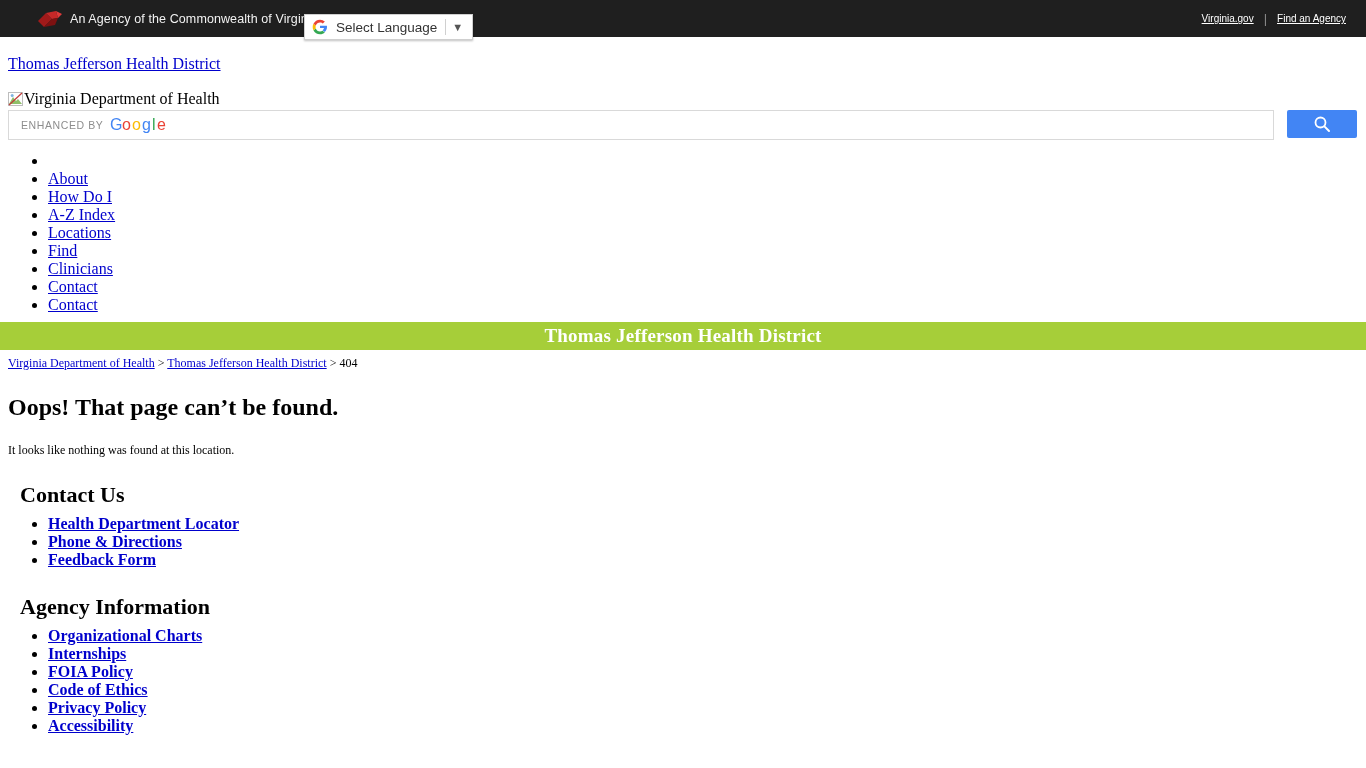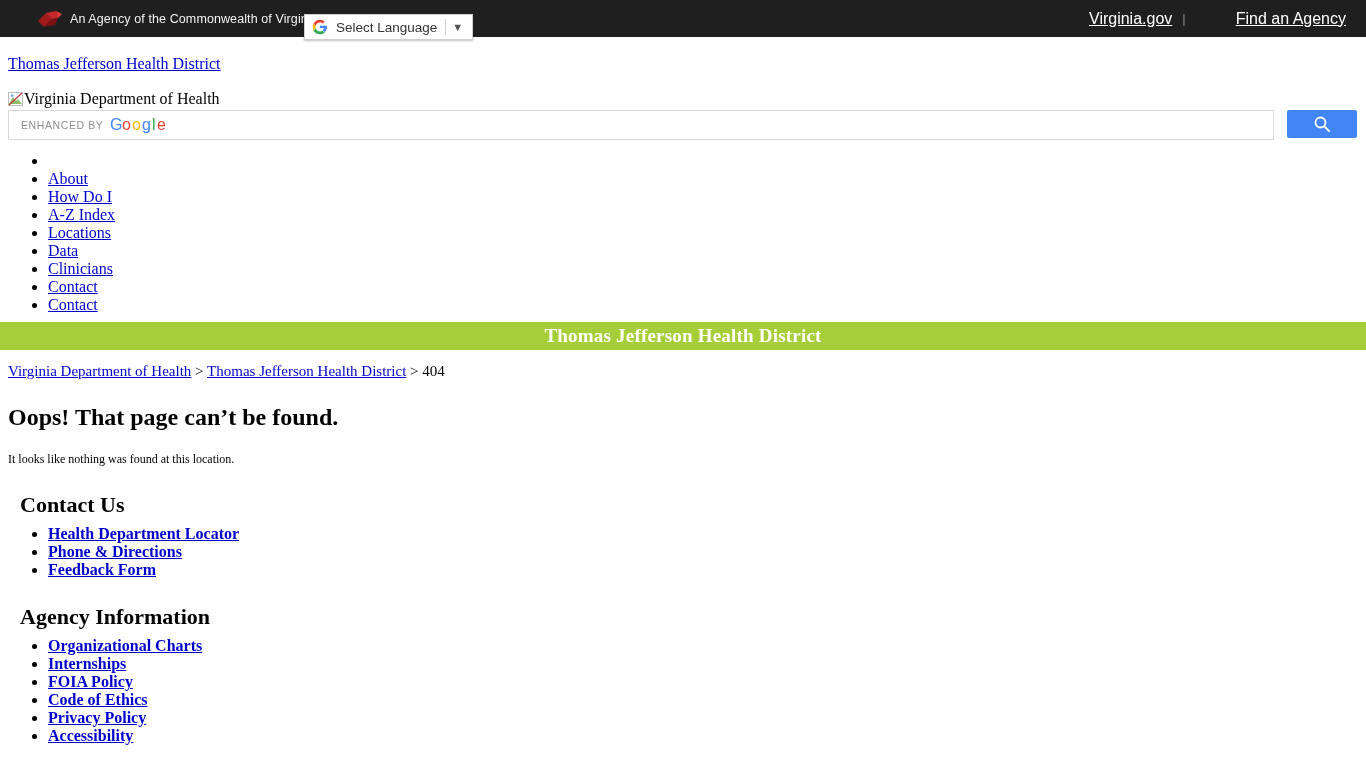--- a/index.html
+++ b/index.html
@@ -52,24 +52,23 @@
   }
   .gov-bar-right {
     display: flex;
     align-items: center;
     padding-right: 20px;
     flex: 0 0 auto;
     gap: 10px;
   }
   .gov-bar-right a {
     color: #ffffff;
-    font-size: 16px;
+    font-size: 10px;
     text-decoration: underline;
     white-space: nowrap;
-    margin-left: 40px;
   }
   .gov-bar-sep {
     color: #8a8a8a;
     font-size: 13px;
   }
 
   
   .translate-widget {
     position: absolute;
     top: 14px;
@@ -225,22 +224,22 @@
     text-align: center;
     font-weight: bold;
     font-size: 19px;
     line-height: 28px;
     margin-top: 8px;
     letter-spacing: .2px;
   }
 
   
   .breadcrumb {
-    padding: 12px 0 0 8px;
-    font-size: 15px;
+    padding: 6px 0 0 8px;
+    font-size: 12px;
     line-height: 1.2;
   }
   .breadcrumb a {
     color: #0000cc;
     text-decoration: underline;
   }
   .breadcrumb .sep { color: #000; }
   .breadcrumb .current { color: #000; }
 
   
@@ -351,21 +350,21 @@
       </span>
     </button>
   </div>
 
   <ul class="navlist">
     <li class="empty"></li>
     <li><a href="#">About</a></li>
     <li><a href="#">How Do I</a></li>
     <li><a href="#">A-Z Index</a></li>
     <li><a href="#">Locations</a></li>
-    <li><a href="#">Data</a></li>
+    <li><a href="#">Find</a></li>
     <li><a href="#">Clinicians</a></li>
     <li><a href="#">Contact</a></li>
     <li><a href="#">Contact</a></li>
   </ul>
 
   <div class="district-banner">Thomas Jefferson Health District</div>
 
   <div class="breadcrumb">
     <a href="#">Virginia Department of Health</a><span class="sep"> &gt; </span><a href="#">Thomas Jefferson Health District</a><span class="sep"> &gt; </span><span class="current">404</span>
   </div>

